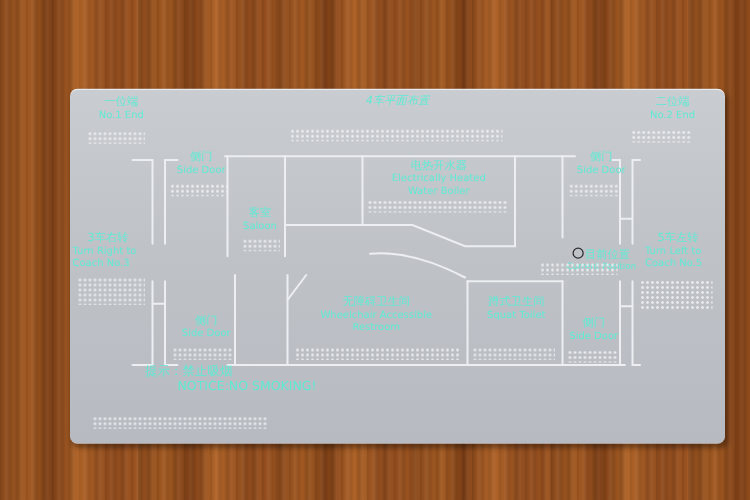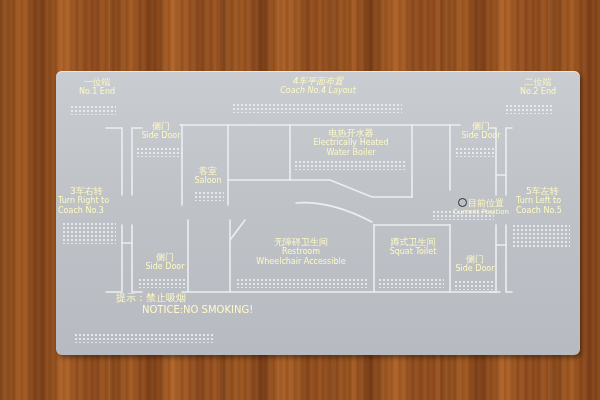--- a/index.html
+++ b/index.html
@@ -15,21 +15,21 @@
         #8a4a1c 0px, #a35a22 23px, #7d3f16 41px, #b06428 63px, #8f4b1d 88px, #9c5320 110px),
       #94521f;
   }
   .plate {
     position: absolute; left: 56px; top: 71px; width: 524px; height: 284px;
     background: linear-gradient(180deg, #c9ccd0 0%, #bfc3c8 45%, #b7bbc1 100%);
     border-radius: 6px;
     box-shadow: 0 1px 0 rgba(255,255,255,0.6) inset, 2px 3px 4px rgba(0,0,0,0.35);
   }
   .label {
-    position: absolute; text-align: center; color: #fef9c3; line-height: 1.15;
+    position: absolute; text-align: center; color: #5eead4; line-height: 1.15;
     white-space: nowrap;
   }
   .zh { font-size: 9px; display: block; }
   .en { font-size: 8px; display: block; }
   .braille {
     position: absolute; height: 10px;
     background-image: radial-gradient(circle, #f3f4f6 0.9px, rgba(0,0,0,0) 1.3px);
     background-size: 4px 4px;
     opacity: 0.75;
   }
@@ -79,21 +79,20 @@
     <line x1="450" y1="225" x2="450" y2="292"></line>
 
     <polyline points="490,292 496,292 496,225"></polyline>
     <polyline points="506,225 506,292 512,292"></polyline>
     <line x1="496" y1="245" x2="506" y2="245"></line>
   </g>
 </svg>
 
 <div class="label" style="left:258px; top:76px; width:120px;font-style:italic;">
   <span class="zh">4车平面布置</span>
-  <span class="en">Coach No.4 Layout</span>
 </div>
 <div class="braille" style="left:232px; top:103px; width:170px;"></div>
 
 <div class="label" style="left:72px; top:77px; width:50px;">
   <span class="zh">一位端</span>
   <span class="en">No.1 End</span>
 </div>
 <div class="braille" style="left:70px; top:105px; width:46px;"></div>
 
 <div class="label" style="left:513px; top:77px; width:50px;">
@@ -148,22 +147,22 @@
 <div class="braille" style="left:512px; top:224px; width:58px; height:24px;"></div>
 
 <div class="label" style="left:142px; top:252px; width:46px;">
   <span class="zh">侧门</span>
   <span class="en">Side Door</span>
 </div>
 <div class="braille" style="left:138px; top:278px; width:48px;"></div>
 
 <div class="label" style="left:246px; top:237px; width:110px;">
   <span class="zh">无障碍卫生间</span>
+  <span class="en">Wheelchair Accessible</span>
   <span class="en">Restroom</span>
-  <span class="en">Wheelchair Accessible</span>
 </div>
 <div class="braille" style="left:236px; top:278px; width:132px;"></div>
 
 <div class="label" style="left:380px; top:237px; width:66px;">
   <span class="zh">蹲式卫生间</span>
   <span class="en">Squat Toilet</span>
 </div>
 <div class="braille" style="left:378px; top:278px; width:66px;"></div>
 
 <div class="label" style="left:452px; top:254px; width:46px;">

